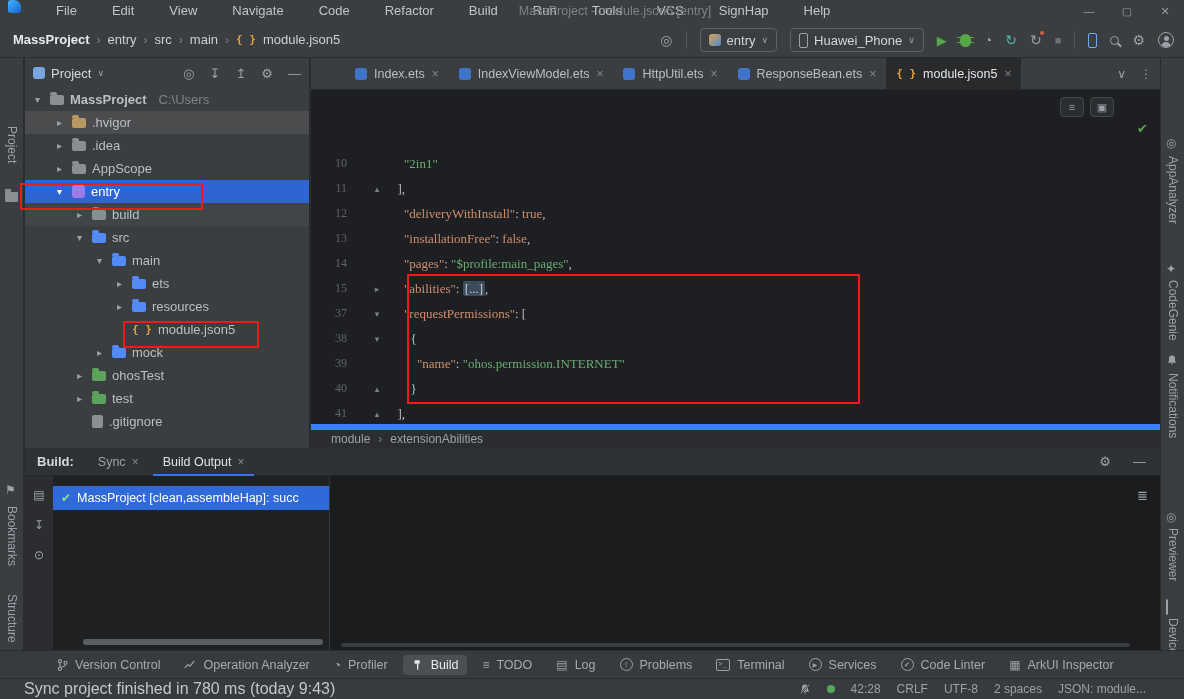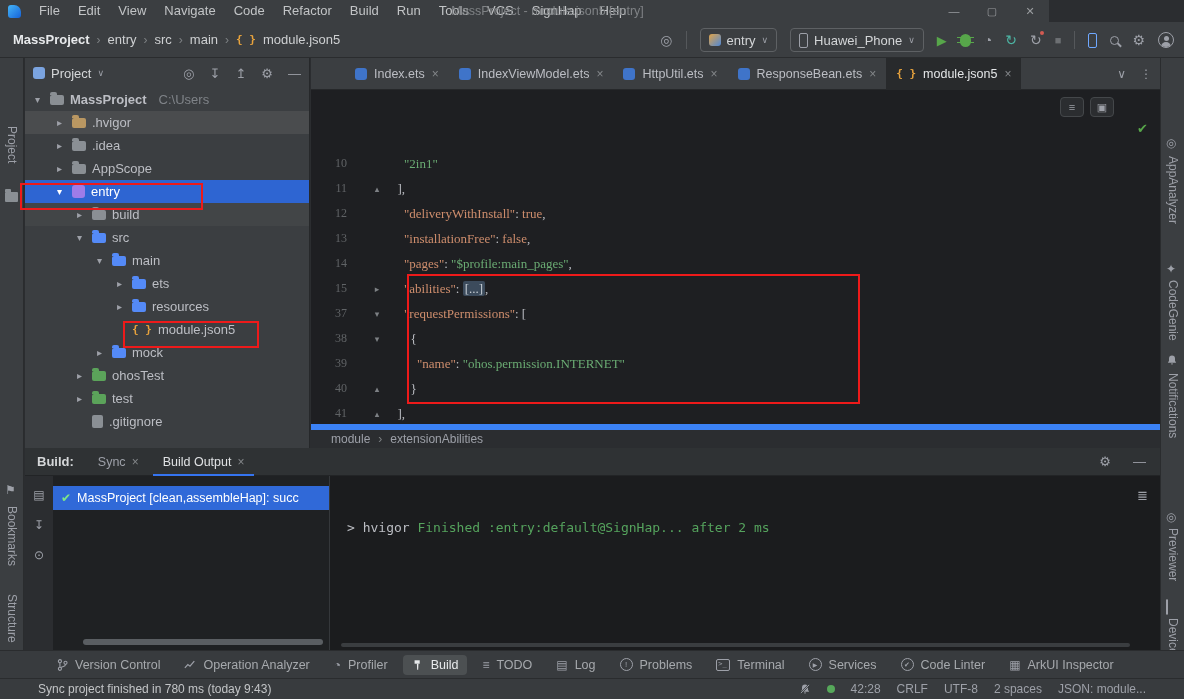--- a/index.html
+++ b/index.html
@@ -1,22 +1,22 @@
 <!DOCTYPE html>
 <html><head>
 <meta charset="utf-8">
 <style>
   *{margin:0;padding:0;box-sizing:border-box}
   html,body{width:1184px;height:699px;overflow:hidden;background:#1e1f22;
     font-family:"Liberation Sans",sans-serif;color:#bcbec4;font-size:13px}
   .app{position:absolute;inset:0;width:1184px;height:699px;background:#2b2d30}
 
   
-  .titlebar{position:absolute;left:0;top:0;width:1049px;height:22px;background:#3b3e41;
-    display:flex;align-items:center;gap:0;z-index:5}
+  .titlebar{position:absolute;left:0;top:0;width:1184px;height:22px;background:#3b3e41;
+    display:flex;align-items:flex-start;gap:17px;z-index:5}
   .logo{width:13px;height:13px;margin:0 9px 0 8px;border-radius:3px 7px 3px 3px;
     background:linear-gradient(135deg,#45b5f7,#1562d8)}
   .menu-item{padding:0 9px;font-size:13px;color:#c2c4c6;line-height:22px;cursor:default}
   .win-title{position:absolute;left:50%;top:0;transform:translateX(-38%);line-height:22px;
     color:#7f8285;font-size:12.5px;white-space:nowrap}
   .win-btns{position:absolute;right:0;top:0;display:flex}
   .win-btn{width:38px;height:22px;display:flex;align-items:center;justify-content:center;
     color:#9a9da0;font-size:11px}
 
   
@@ -144,21 +144,21 @@
   .bb-item.active .bb-ico{color:#e8eaec}
   .circ{width:13px;height:13px;border:1.2px solid currentColor;border-radius:50%;display:flex;
     align-items:center;justify-content:center;font-size:8px;line-height:1}
   .term-ico{width:14px;height:12px;border:1.2px solid currentColor;border-radius:2px;
     font-size:7px;display:flex;align-items:center;padding-left:1px;font-family:"DejaVu Sans Mono",monospace}
   .branch-svg,.chart-svg,.hammer-svg,.bell-svg{display:block}
 
   
   .status-bar{position:absolute;left:0;bottom:0;width:1184px;height:21px;background:#383b3e;
     border-top:1px solid #2a2c2e;display:flex;align-items:center;z-index:3}
-  .sb-msg{padding-left:38px;font-size:12px;color:#c3c5c7}
+  .sb-msg{padding-left:24px;font-size:16px;color:#c3c5c7}
   .sb-right{position:absolute;right:38px;display:flex;align-items:center;gap:16px;font-size:12px;color:#9da0a8}
   .green-dot{width:8px;height:8px;border-radius:50%;background:#56a85a}
 
   
   .anno{position:absolute;border:2px solid #ee1a1a;z-index:6;pointer-events:none}
   .anno-entry{left:20px;top:183px;width:183px;height:27px}
   .anno-module{left:123px;top:321px;width:136px;height:27px}
   .anno-perms{left:407px;top:274px;width:453px;height:130px}
 </style>
 </head>
@@ -476,21 +476,20 @@
       </div>
       <div class="bp-tree">
         <div class="bp-result">
           <span class="ck">✔</span>
           <span>MassProject [clean,assembleHap]: succ</span>
         </div>
         <div class="bp-hscroll"></div>
       </div>
       <div class="console">
         <div class="con-lines">
-          <div><span class="co-pln">&gt; hvigor </span><span class="co-ok">Finished :entry:default@SignHap... after 2 ms</span></div>
           
           
           
           
           
         </div>
         <span class="con-wrap-ico">≣</span>
         <div class="con-hscroll"></div>
       </div>
     </div>

